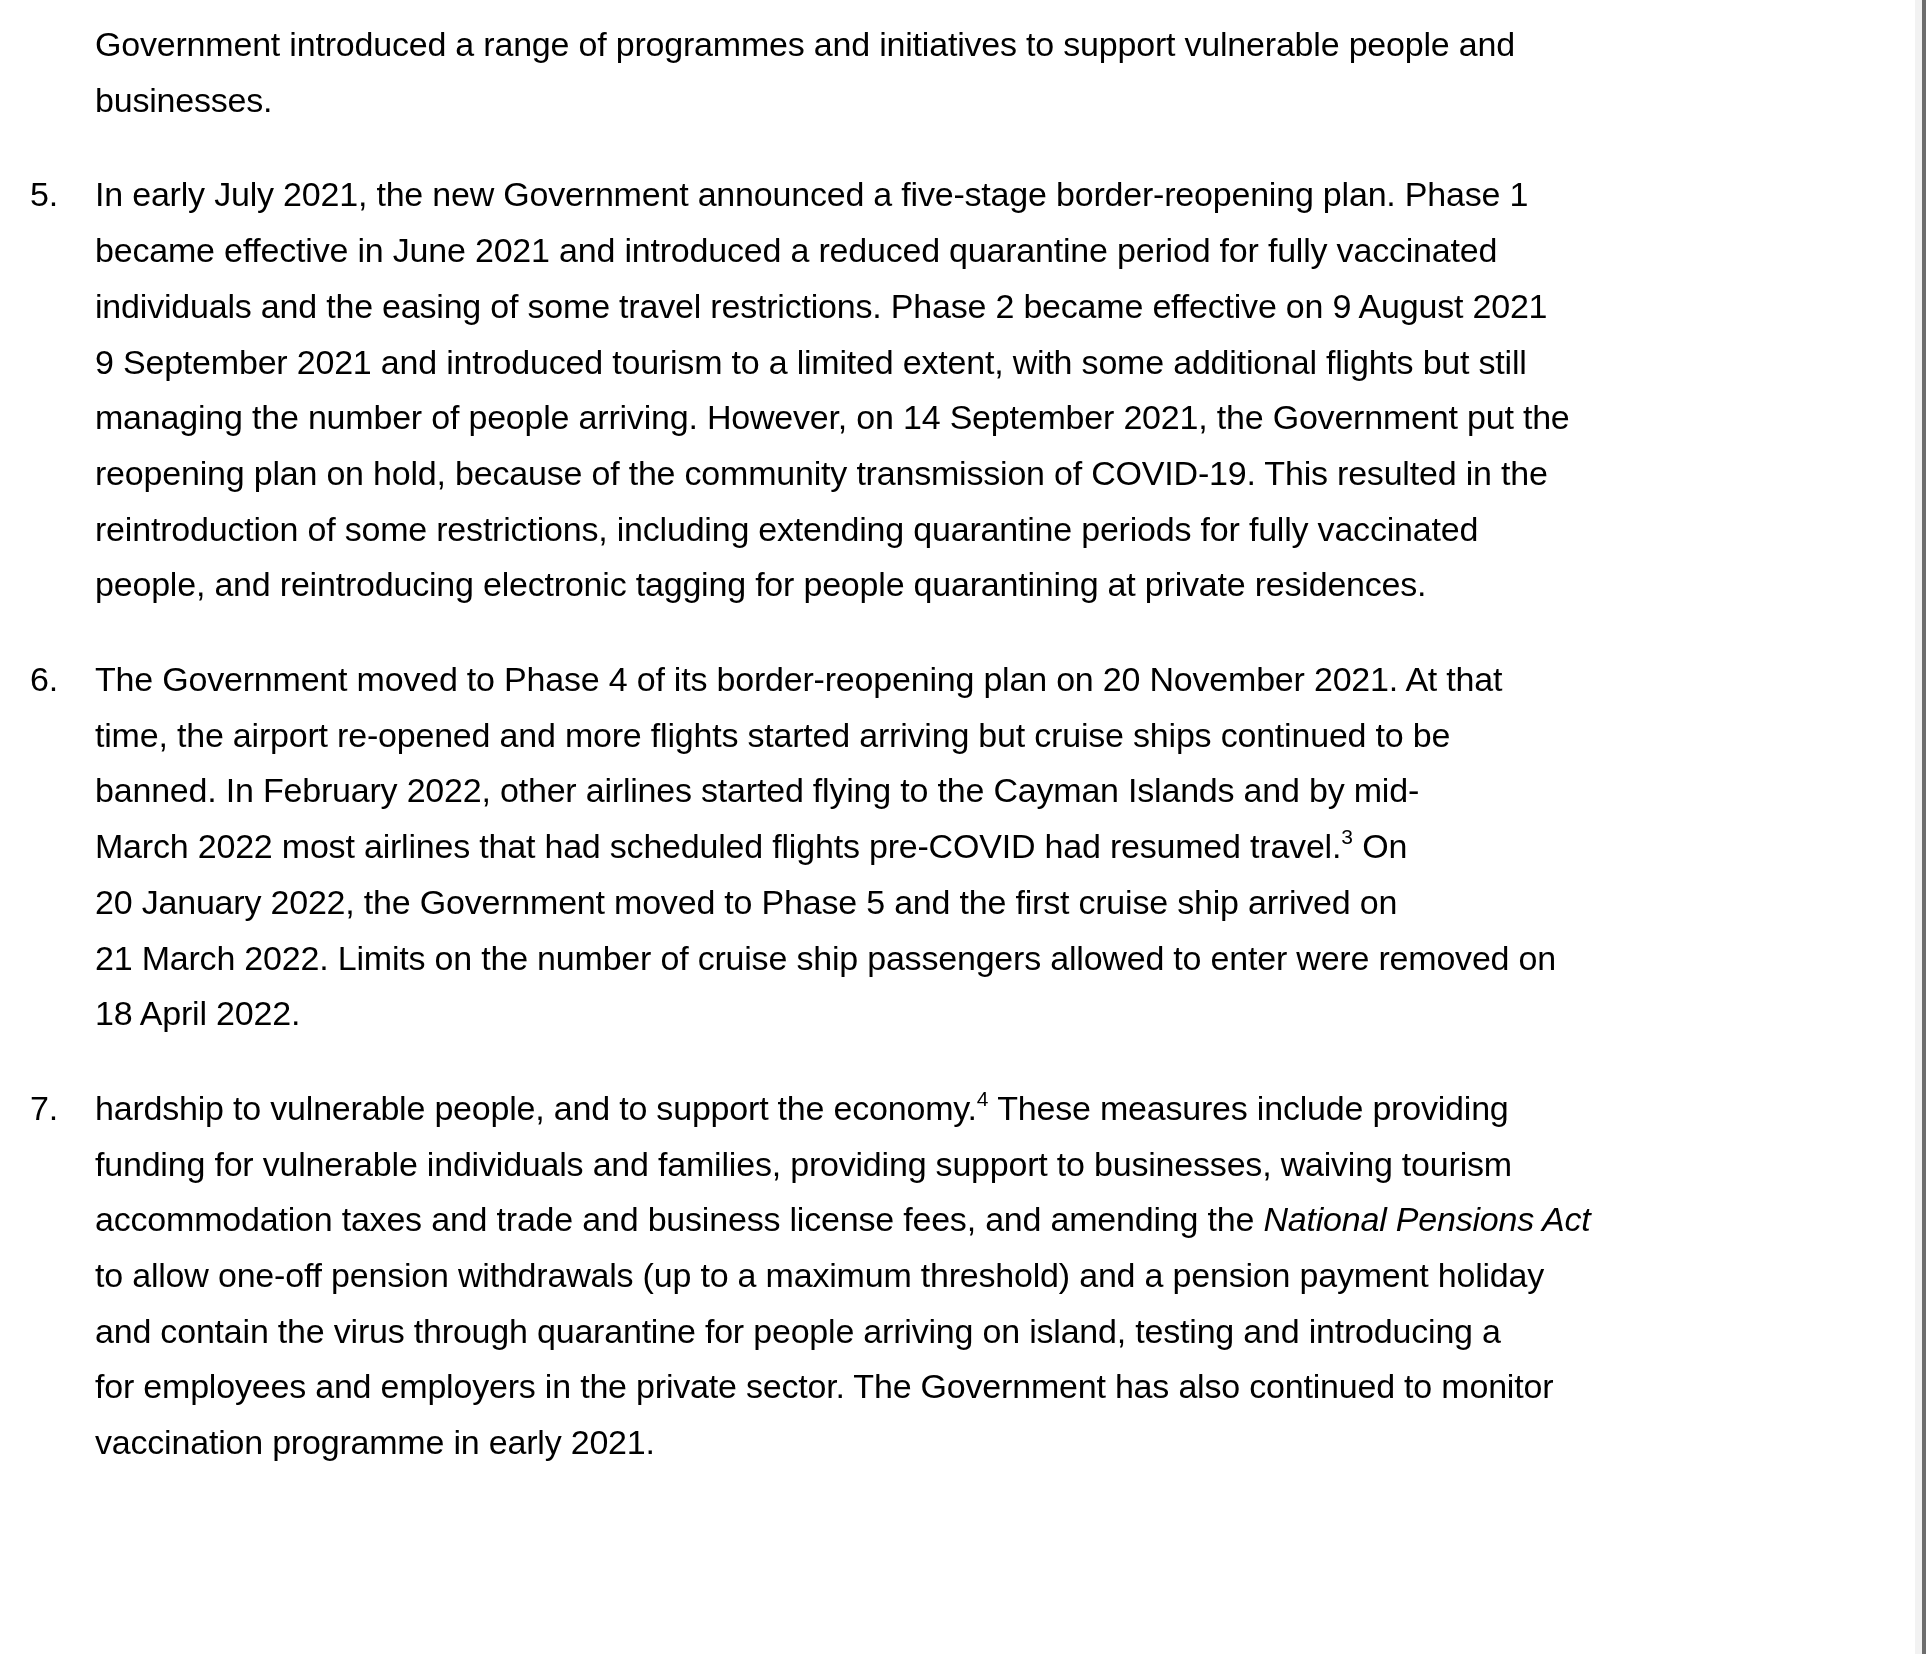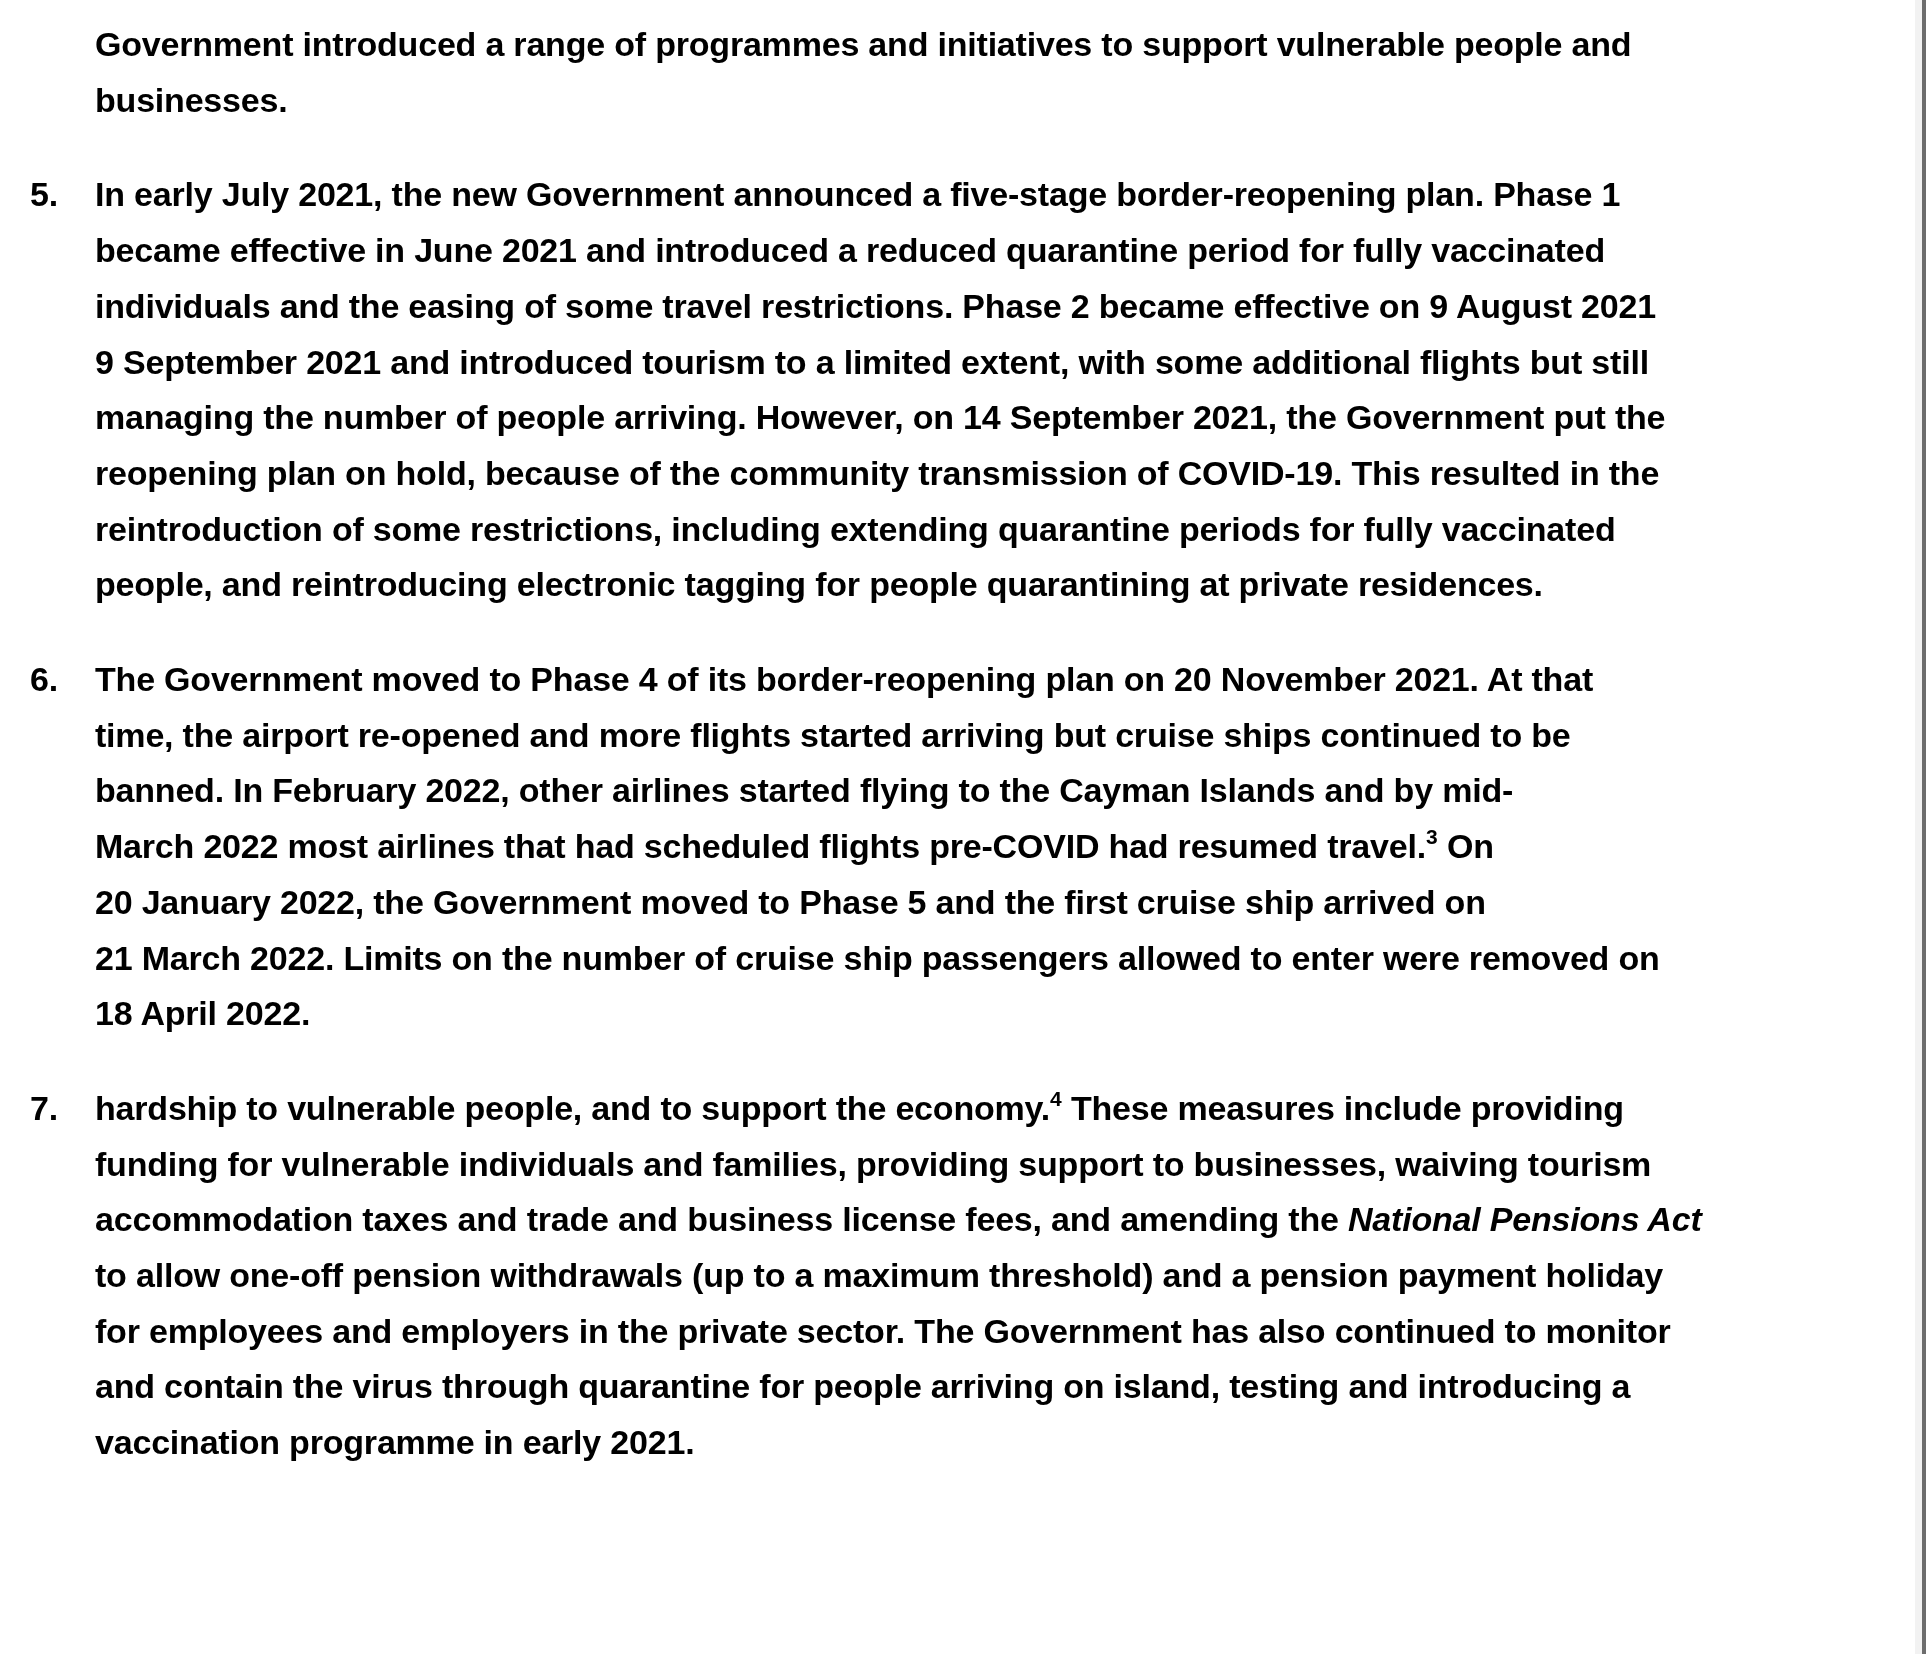--- a/index.html
+++ b/index.html
@@ -25,21 +25,20 @@
     top: 17px;
     left: 0;
     right: 40px;
   }
   .para {
     position: relative;
     padding-left: 95px;
     font-size: 34px;
     line-height: 55.7px;
     letter-spacing: -0.2px;
-    font-weight: bold;
   }
   .para + .para {
     margin-top: 39px;
   }
   .num {
     position: absolute;
     left: 30px;
     top: 0;
     width: 60px;
     line-height: 55.7px;
@@ -113,21 +112,21 @@
           <div class="line">18 April 2022.</div>
         </div>
       </div>
       <div class="para">
         <div class="num">7.</div>
         <div>
           <div class="line">hardship to vulnerable people, and to support the economy.<sup>4</sup> These measures include providing</div>
           <div class="line">funding for vulnerable individuals and families, providing support to businesses, waiving tourism</div>
           <div class="line">accommodation taxes and trade and business license fees, and amending the <em>National Pensions Act</em></div>
           <div class="line">to allow one-off pension withdrawals (up to a maximum threshold) and a pension payment holiday</div>
+          <div class="line">and contain the virus through quarantine for people arriving on island, testing and introducing a</div>
           <div class="line">for employees and employers in the private sector. The Government has also continued to monitor</div>
-          <div class="line">and contain the virus through quarantine for people arriving on island, testing and introducing a</div>
           <div class="line">vaccination programme in early 2021.</div>
         </div>
       </div>
     </div>
   <div class="edge-light"></div>
   <div class="edge-dark"></div>
 </div>
 
 </body></html>

